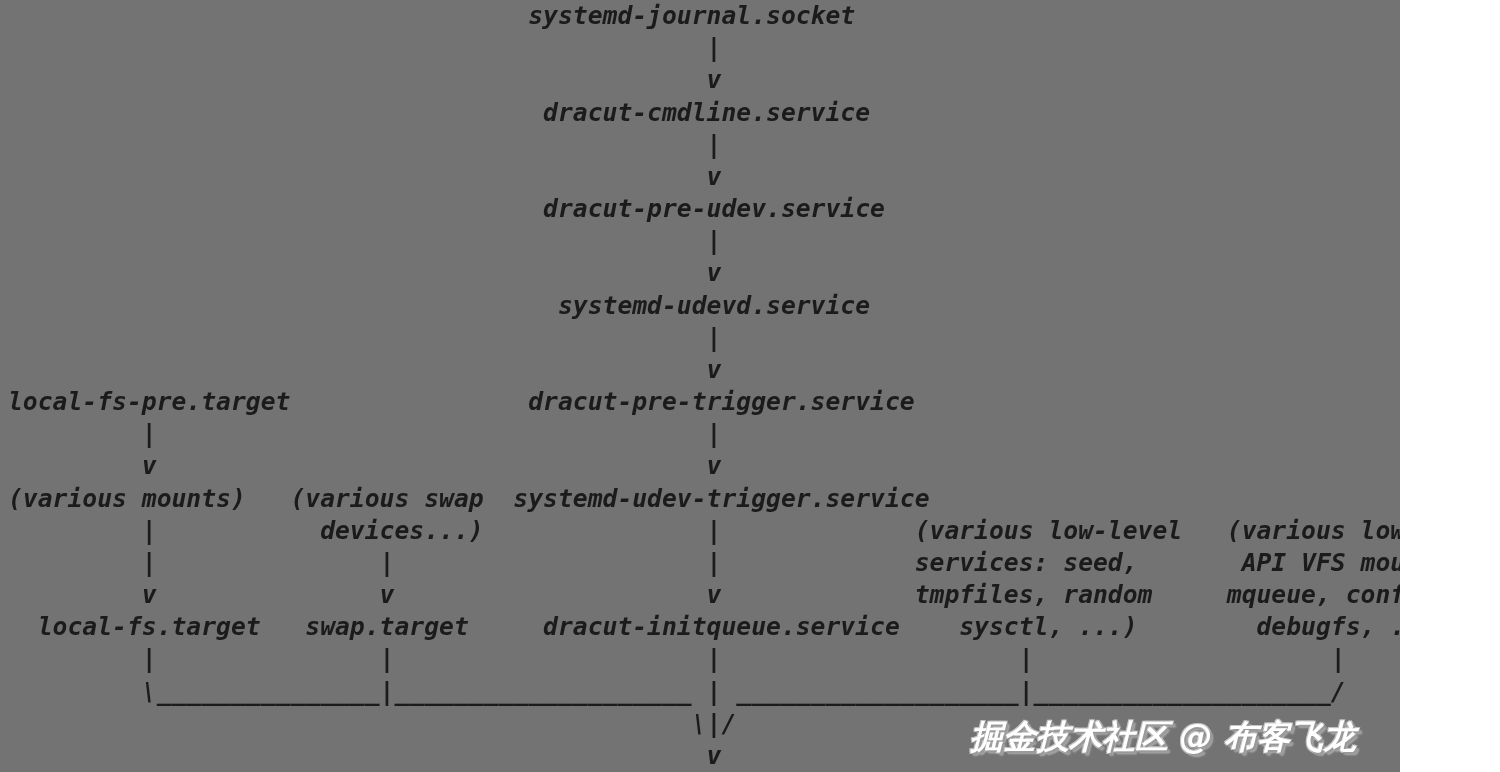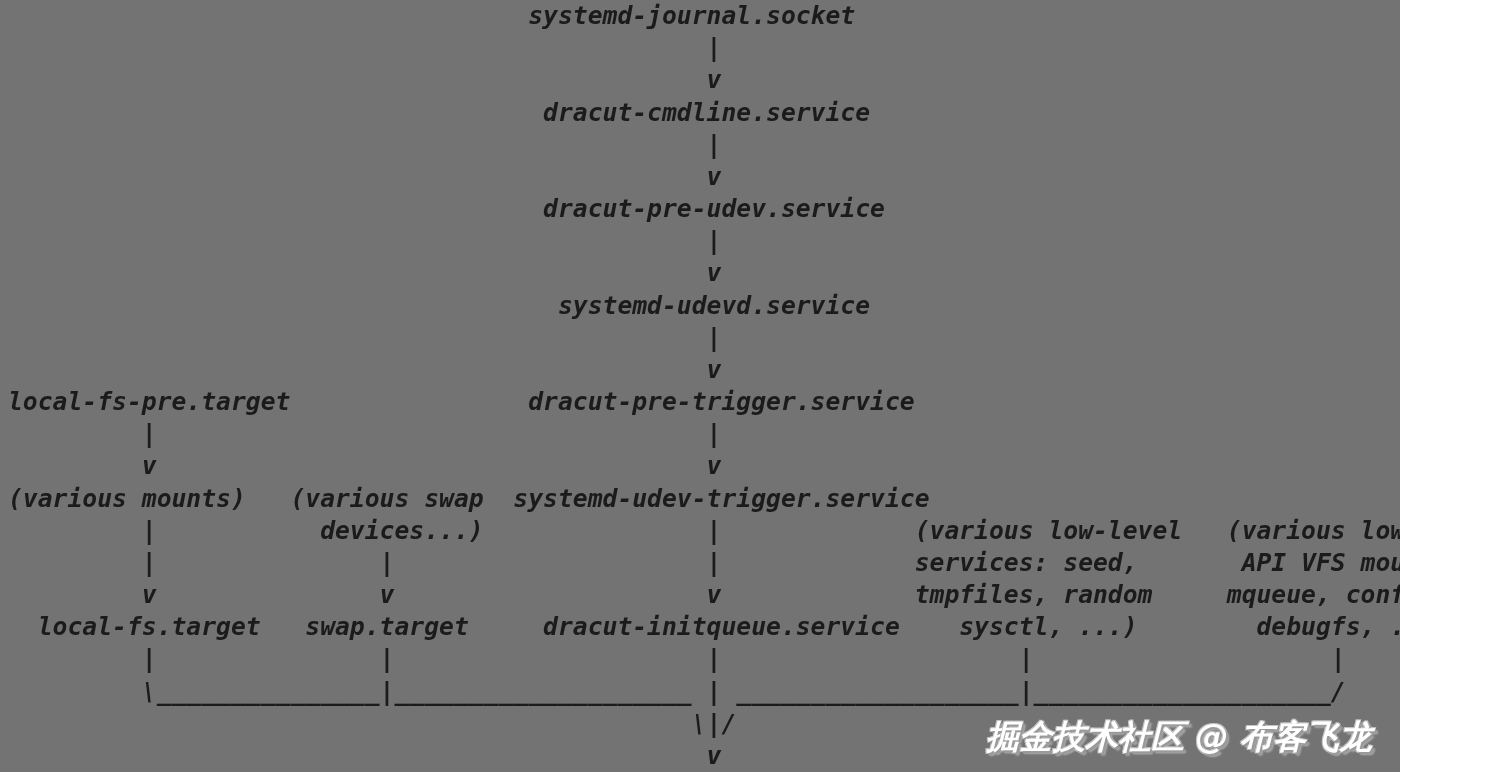--- a/index.html
+++ b/index.html
@@ -21,21 +21,21 @@
     font-family: "DejaVu Sans Mono", "Liberation Mono", monospace;
     font-weight: bold;
     font-size: 24.7px;
     line-height: 32.17px;
     letter-spacing: 0;
     color: #1b1b1b;
     white-space: pre;
   }
   .watermark {
     position: absolute;
-    right: 28px;
+    right: 44px;
     bottom: 12px;
     font-family: "DejaVu Sans", "Liberation Sans", sans-serif;
     font-weight: bold;
     font-size: 33px;
     color: #ffffff;
     text-shadow:
       2px 2px 0 #9a9a9a,
       -1px -1px 0 #c4c4c4,
       1px -1px 0 #bdbdbd,
       -1px 1px 0 #bdbdbd,

